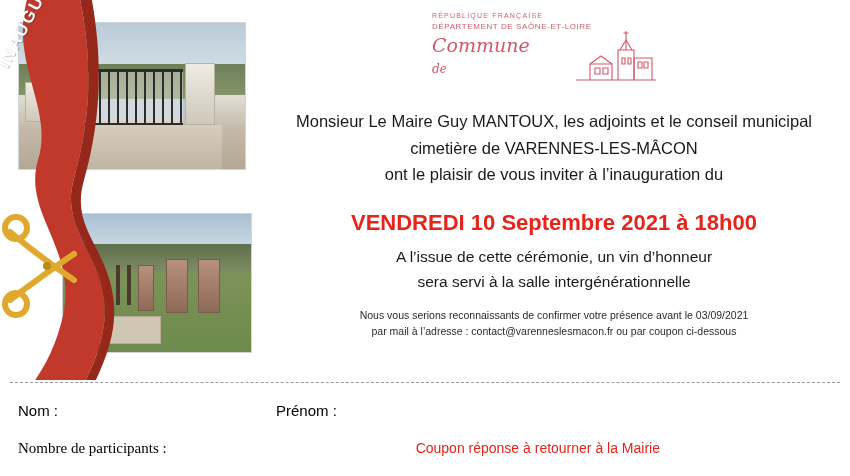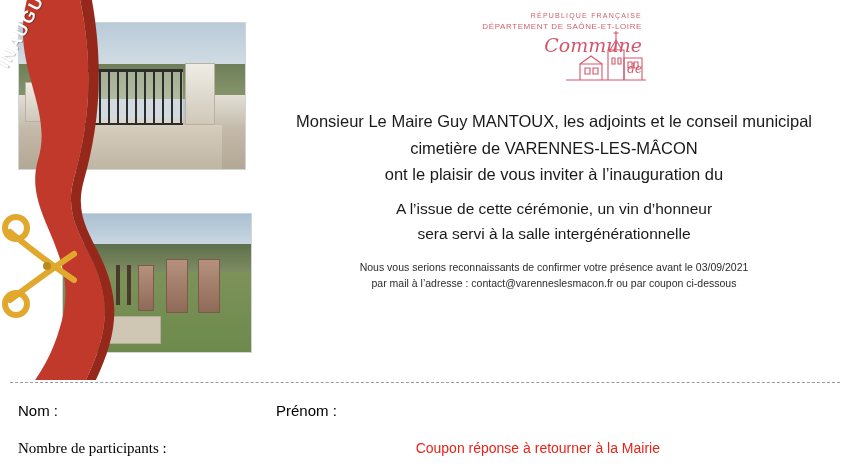--- a/index.html
+++ b/index.html
@@ -113,24 +113,24 @@
     font-weight: 700;
     letter-spacing: 2px;
     color: #ffffff;
     text-shadow: 0 1px 1px rgba(0,0,0,0.35);
     white-space: nowrap;
   }
 
   
   .crest {
     position: absolute;
-    left: 422px; top: 8px;
+    left: 432px; top: 8px;
     width: 220px; height: 96px;
     color: #d9566a;
-    text-align: right;
+    text-align: left;
   }
   .crest .line1 {
     font-size: 7px; letter-spacing: 1.2px; margin-top: 4px; color: #cf5f6e;
   }
   .crest .line2 {
     font-size: 8px; letter-spacing: 0.6px; margin-top: 3px; color: #cf5f6e;
   }
   .crest .script {
     font-family: "DejaVu Serif", serif;
     font-style: italic;
@@ -267,20 +267,21 @@
         <path d="M54 12 v-5 M51.5 9 h5"></path>
       </g>
     </svg>
   </div>
 
   <div class="body-text">
     <div class="invite-line">Monsieur Le Maire Guy MANTOUX, les adjoints et le conseil municipal</div>
     <div class="invite-line">cimetière de VARENNES-LES-MÂCON</div>
     <div class="invite-line">ont le plaisir de vous inviter à l’inauguration du</div>
 
+    <div class="date-line">VENDREDI 10 Septembre 2021 à 18h00</div>
 
     <div class="after-line">A l’issue de cette cérémonie, un vin d’honneur</div>
     <div class="after-line" style="margin-top:0">sera servi à la salle intergénérationnelle</div>
 
     <div class="rsvp">Nous vous serions reconnaissants de confirmer votre présence avant le 03/09/2021</div>
     <div class="rsvp" style="margin-top:0">par mail à l’adresse : contact@varenneslesmacon.fr ou par coupon ci-dessous</div>
   </div>
 
   <div class="sep"></div>
 

